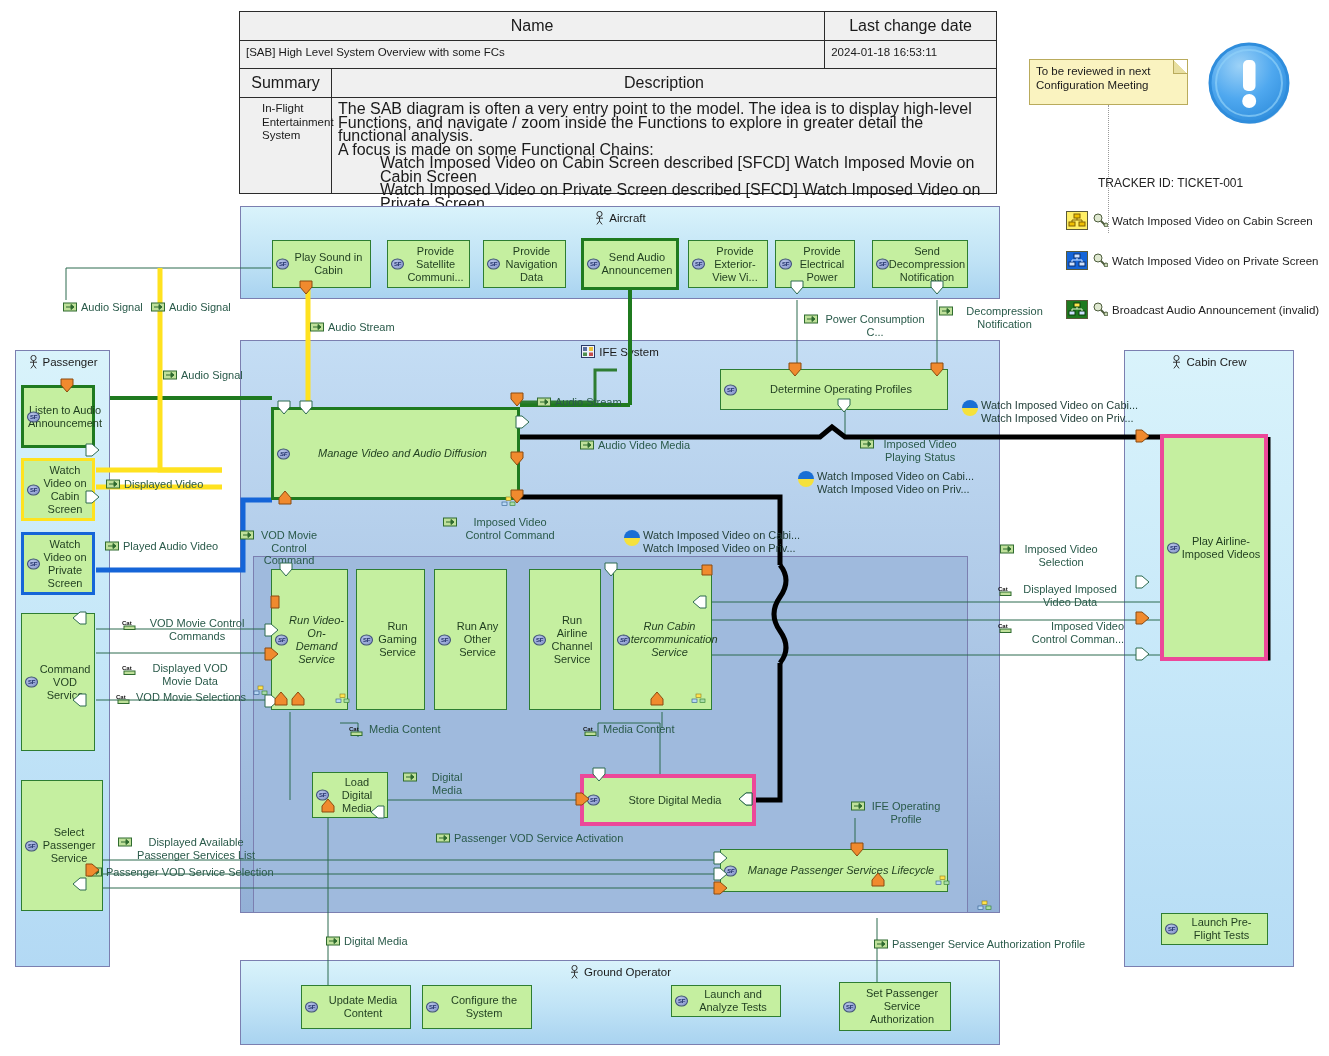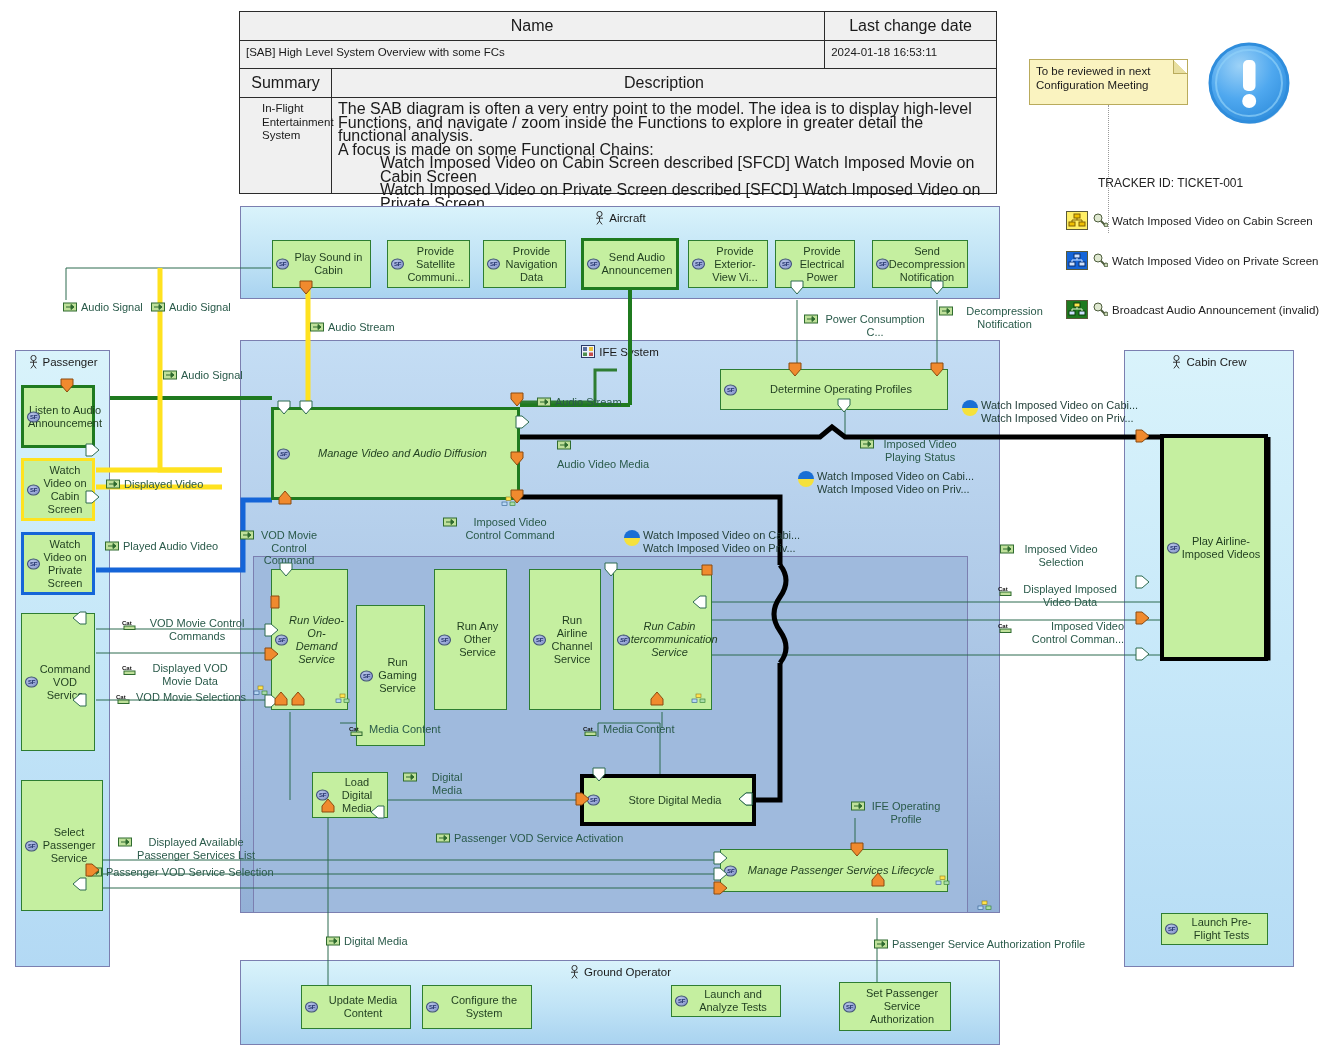--- a/index.html
+++ b/index.html
@@ -102,21 +102,21 @@
     background:radial-gradient(circle at 35% 30%, #b8c4e8, #7f90c8);
     border:1px solid #3b4a7a;
     font-size:6px; color:#20306a; font-weight:bold;
     display:flex; align-items:center; justify-content:center;
     letter-spacing:-0.3px;
   }
   .fn.italic { font-style:italic; }
   .fn.hl-green { border:3px solid #1f7a1f; }
   .fn.hl-yellow { border:3px solid #ffe21f; }
   .fn.hl-blue { border:3px solid #1565d8; }
-  .fn.hl-black { border:4px solid #000000; }
+  .fn.hl-black { border:4px solid #ec4899; }
 
   
   .elabel {
     position:absolute; font-size:11px; color:#2a5a4a;
     line-height:12.5px; display:flex; align-items:flex-start; gap:3px;
     white-space:nowrap;
   }
   .elabel.ctr { text-align:center; }
   .ex-icon { width:15px; height:10px; flex:0 0 15px; margin-top:1px; }
   .cat-icon { width:17px; height:12px; flex:0 0 17px; margin-top:1px;
@@ -404,21 +404,21 @@
 </div>
 <div class="fn hl-green italic" id="f-managevideo" style="left:271px;top:407px;width:249px;height:93px;">
   <span class="sf-icon">SF</span>
   <span>Manage Video and Audio Diffusion</span>
 </div>
 
 <div class="fn italic" id="f-runvod" style="left:271px;top:569px;width:77px;height:141px;">
   <span class="sf-icon">SF</span>
   <span>Run Video-On-Demand Service</span>
 </div>
-<div class="fn" id="f-rungaming" style="left:356px;top:569px;width:69px;height:141px;margin-top:36px;">
+<div class="fn" id="f-rungaming" style="left:356px;top:569px;width:69px;height:141px;">
   <span class="sf-icon">SF</span>
   <span>Run Gaming Service</span>
 </div>
 <div class="fn" id="f-runother" style="left:434px;top:569px;width:73px;height:141px;">
   <span class="sf-icon">SF</span>
   <span>Run Any Other Service</span>
 </div>
 <div class="fn" id="f-runairline" style="left:529px;top:569px;width:72px;height:141px;">
   <span class="sf-icon">SF</span>
   <span>Run Airline Channel Service</span>
@@ -544,21 +544,21 @@
       </svg></span>
   <span>Displayed Video</span>
 </div>
 <div class="elabel" style="left:105px;top:540px;">
   <span class="ex-icon"><svg width="15" height="10" viewBox="0 0 15 10">
         <rect x="0.5" y="1" width="13" height="8" fill="#bfe09a" stroke="#2f6b2f"></rect>
         <path d="M3 5h7M8 2.5L11 5 8 7.5z" fill="#2f6b2f" stroke="#2f6b2f"></path>
       </svg></span>
   <span>Played Audio Video</span>
 </div>
-<div class="elabel" style="left:557px;top:439px;flex-direction:column;">
+<div class="elabel" style="left:580px;top:439px;">
   <span class="ex-icon"><svg width="15" height="10" viewBox="0 0 15 10">
         <rect x="0.5" y="1" width="13" height="8" fill="#bfe09a" stroke="#2f6b2f"></rect>
         <path d="M3 5h7M8 2.5L11 5 8 7.5z" fill="#2f6b2f" stroke="#2f6b2f"></path>
       </svg></span>
   <span>Audio Video Media</span>
 </div>
 <div class="elabel" style="left:443px;top:516px;display:block;">
   <span class="ex-icon" style="display:inline-block;vertical-align:top;"><svg width="15" height="10" viewBox="0 0 15 10">
         <rect x="0.5" y="1" width="13" height="8" fill="#bfe09a" stroke="#2f6b2f"></rect>
         <path d="M3 5h7M8 2.5L11 5 8 7.5z" fill="#2f6b2f" stroke="#2f6b2f"></path>

